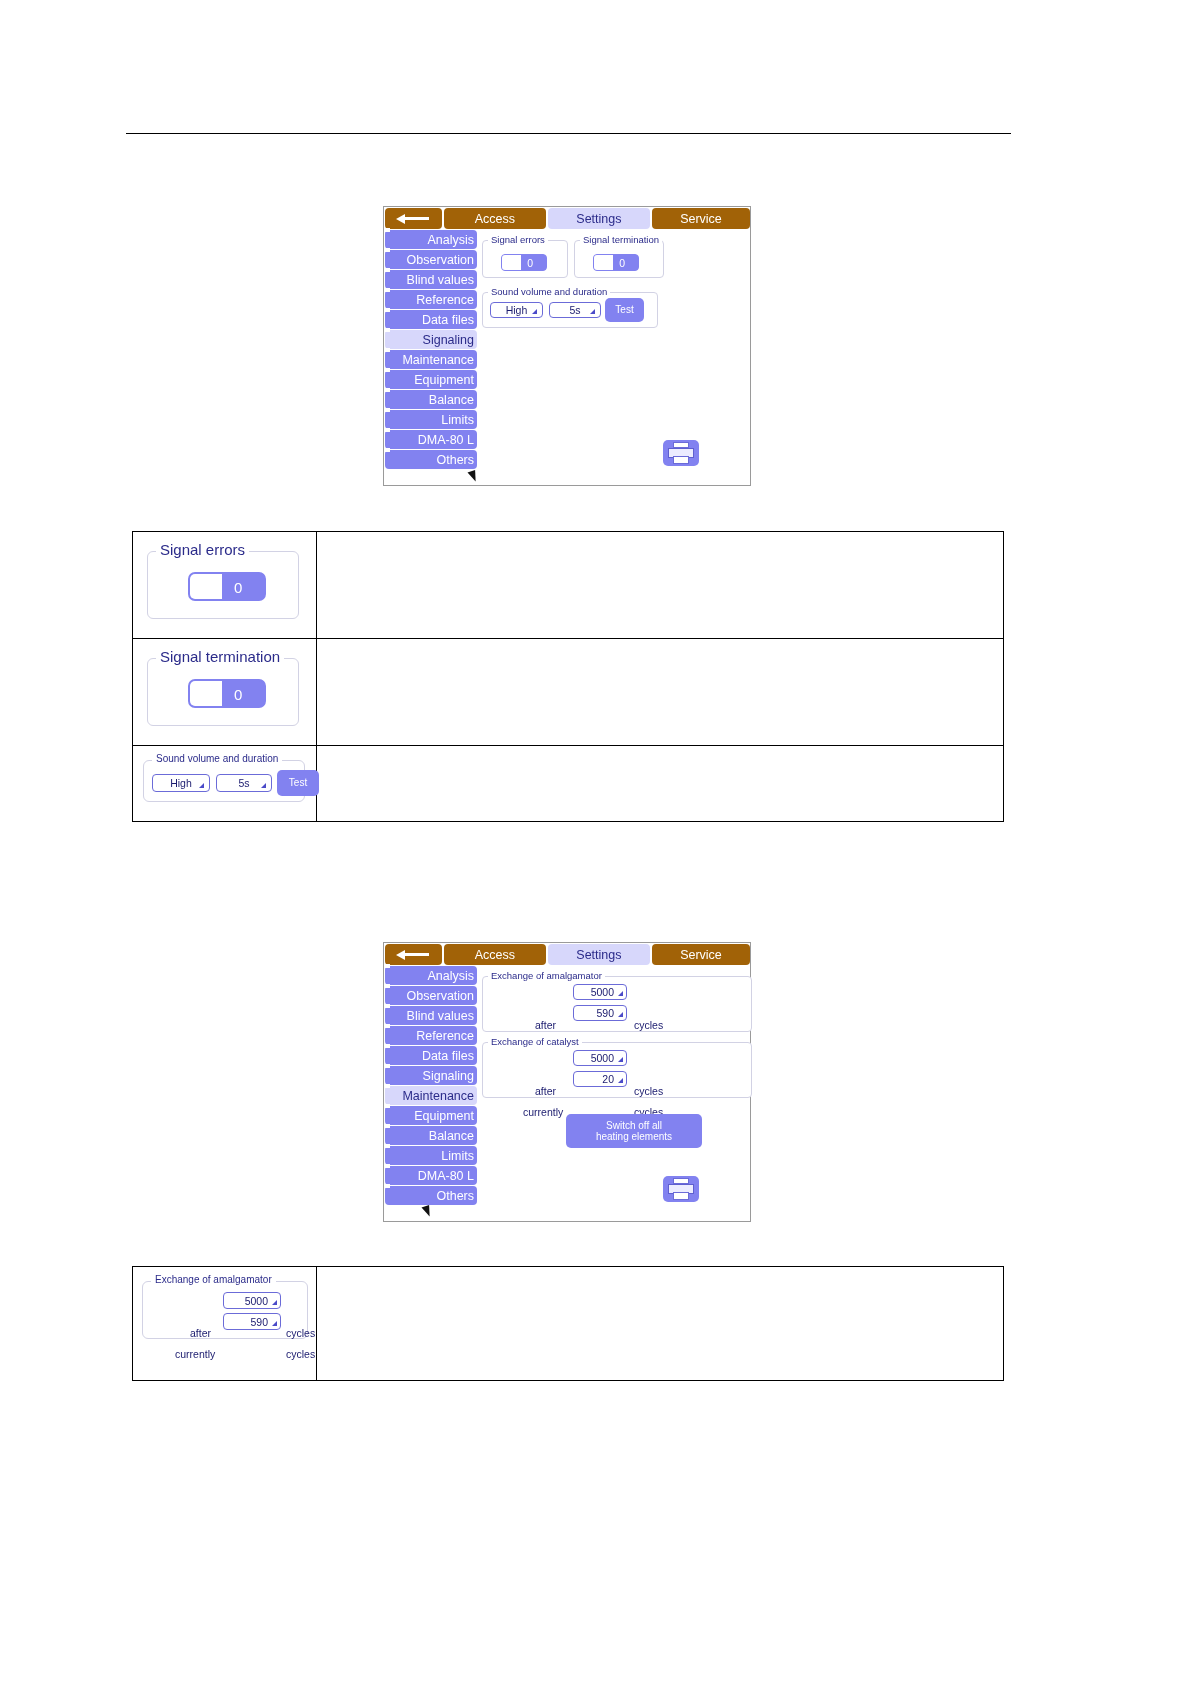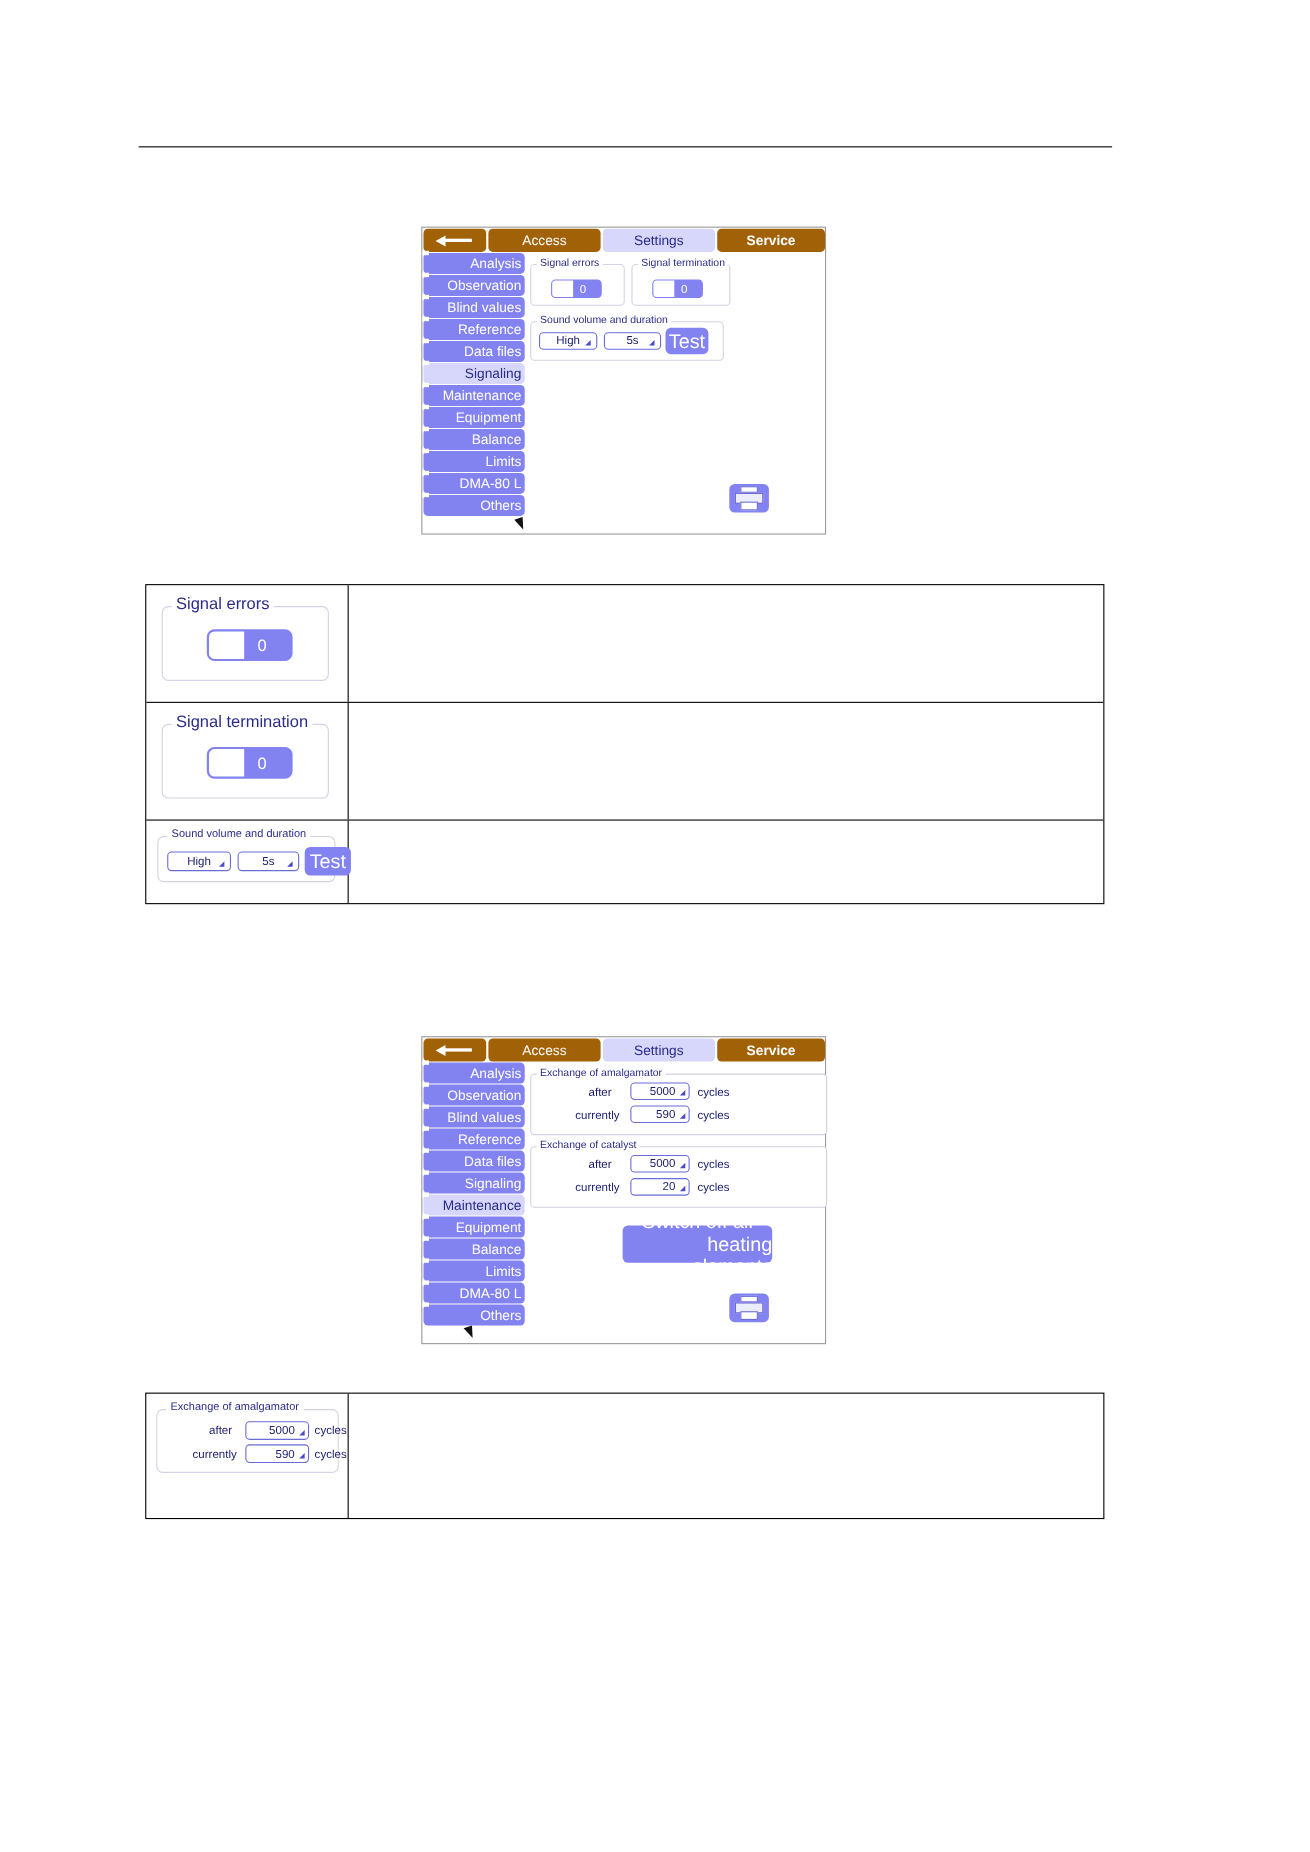--- a/index.html
+++ b/index.html
@@ -56,21 +56,21 @@
     display: flex;
     align-items: center;
     justify-content: center;
     font-size: 12.5px;
     height: 21px;
     box-sizing: border-box;
   }
   .tab.back { width: 58px; }
   .tab.access { width: 104px; }
   .tab.settings { width: 104px; background: #d7d7fb; color: #2b2b8a; }
-  .tab.service { width: 100px; font-weight: bold; }
+  .tab.service { width: 100px; }
   .arrow-ico {
     display: block;
     width: 34px;
     height: 10px;
     position: relative;
   }
   .arrow-ico::before {
     content: "";
     position: absolute;
     left: 7px; top: 3.5px;
@@ -223,28 +223,29 @@
     border-bottom: 5px solid #4b4bc8;
   }
 
   .btn {
     background: #8282f0;
     color: #ffffff;
     border-radius: 5px;
     display: flex;
     align-items: center;
     justify-content: center;
-    font-size: 18px;
+    font-size: 10px;
     text-align: right;
     line-height: 1.15;
   }
 
   .lbl {
     font-size: 10.5px;
     color: #1b1b6e;
+    margin-top: 32px;
   }
 
   
   .printer {
     position: absolute;
     width: 36px;
     height: 26px;
     background: #8282f0;
     border-radius: 5px;
   }

